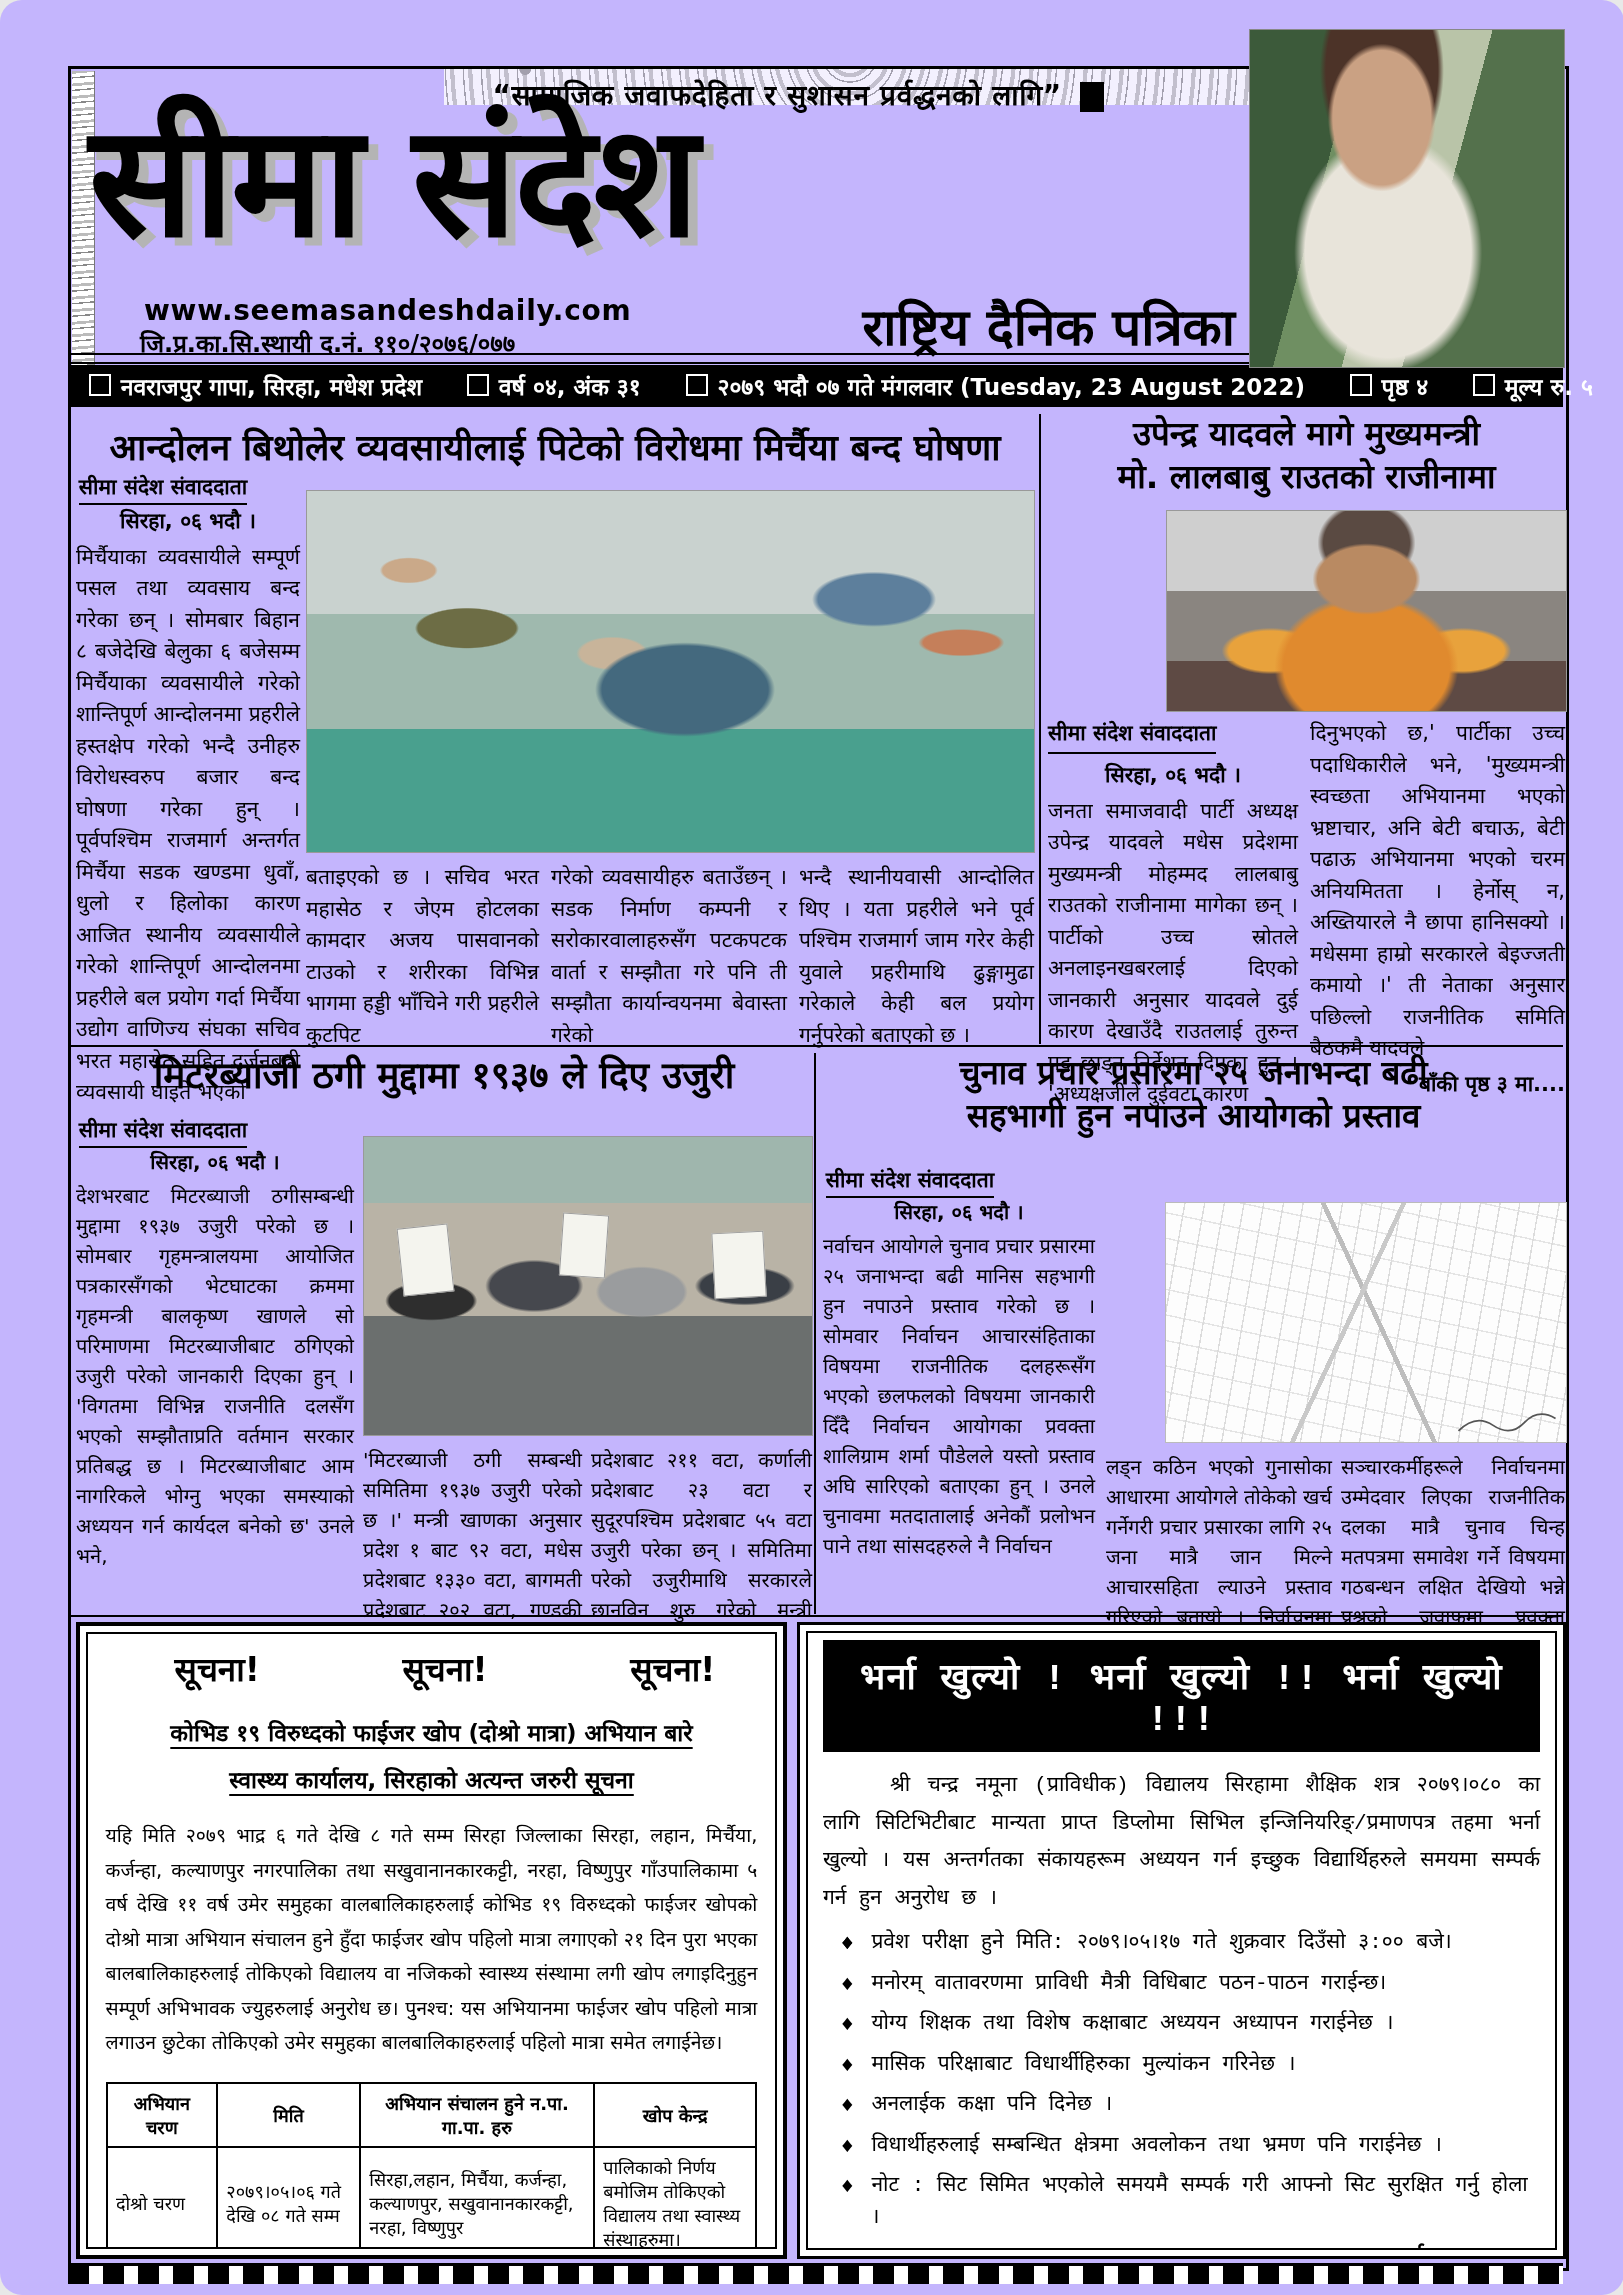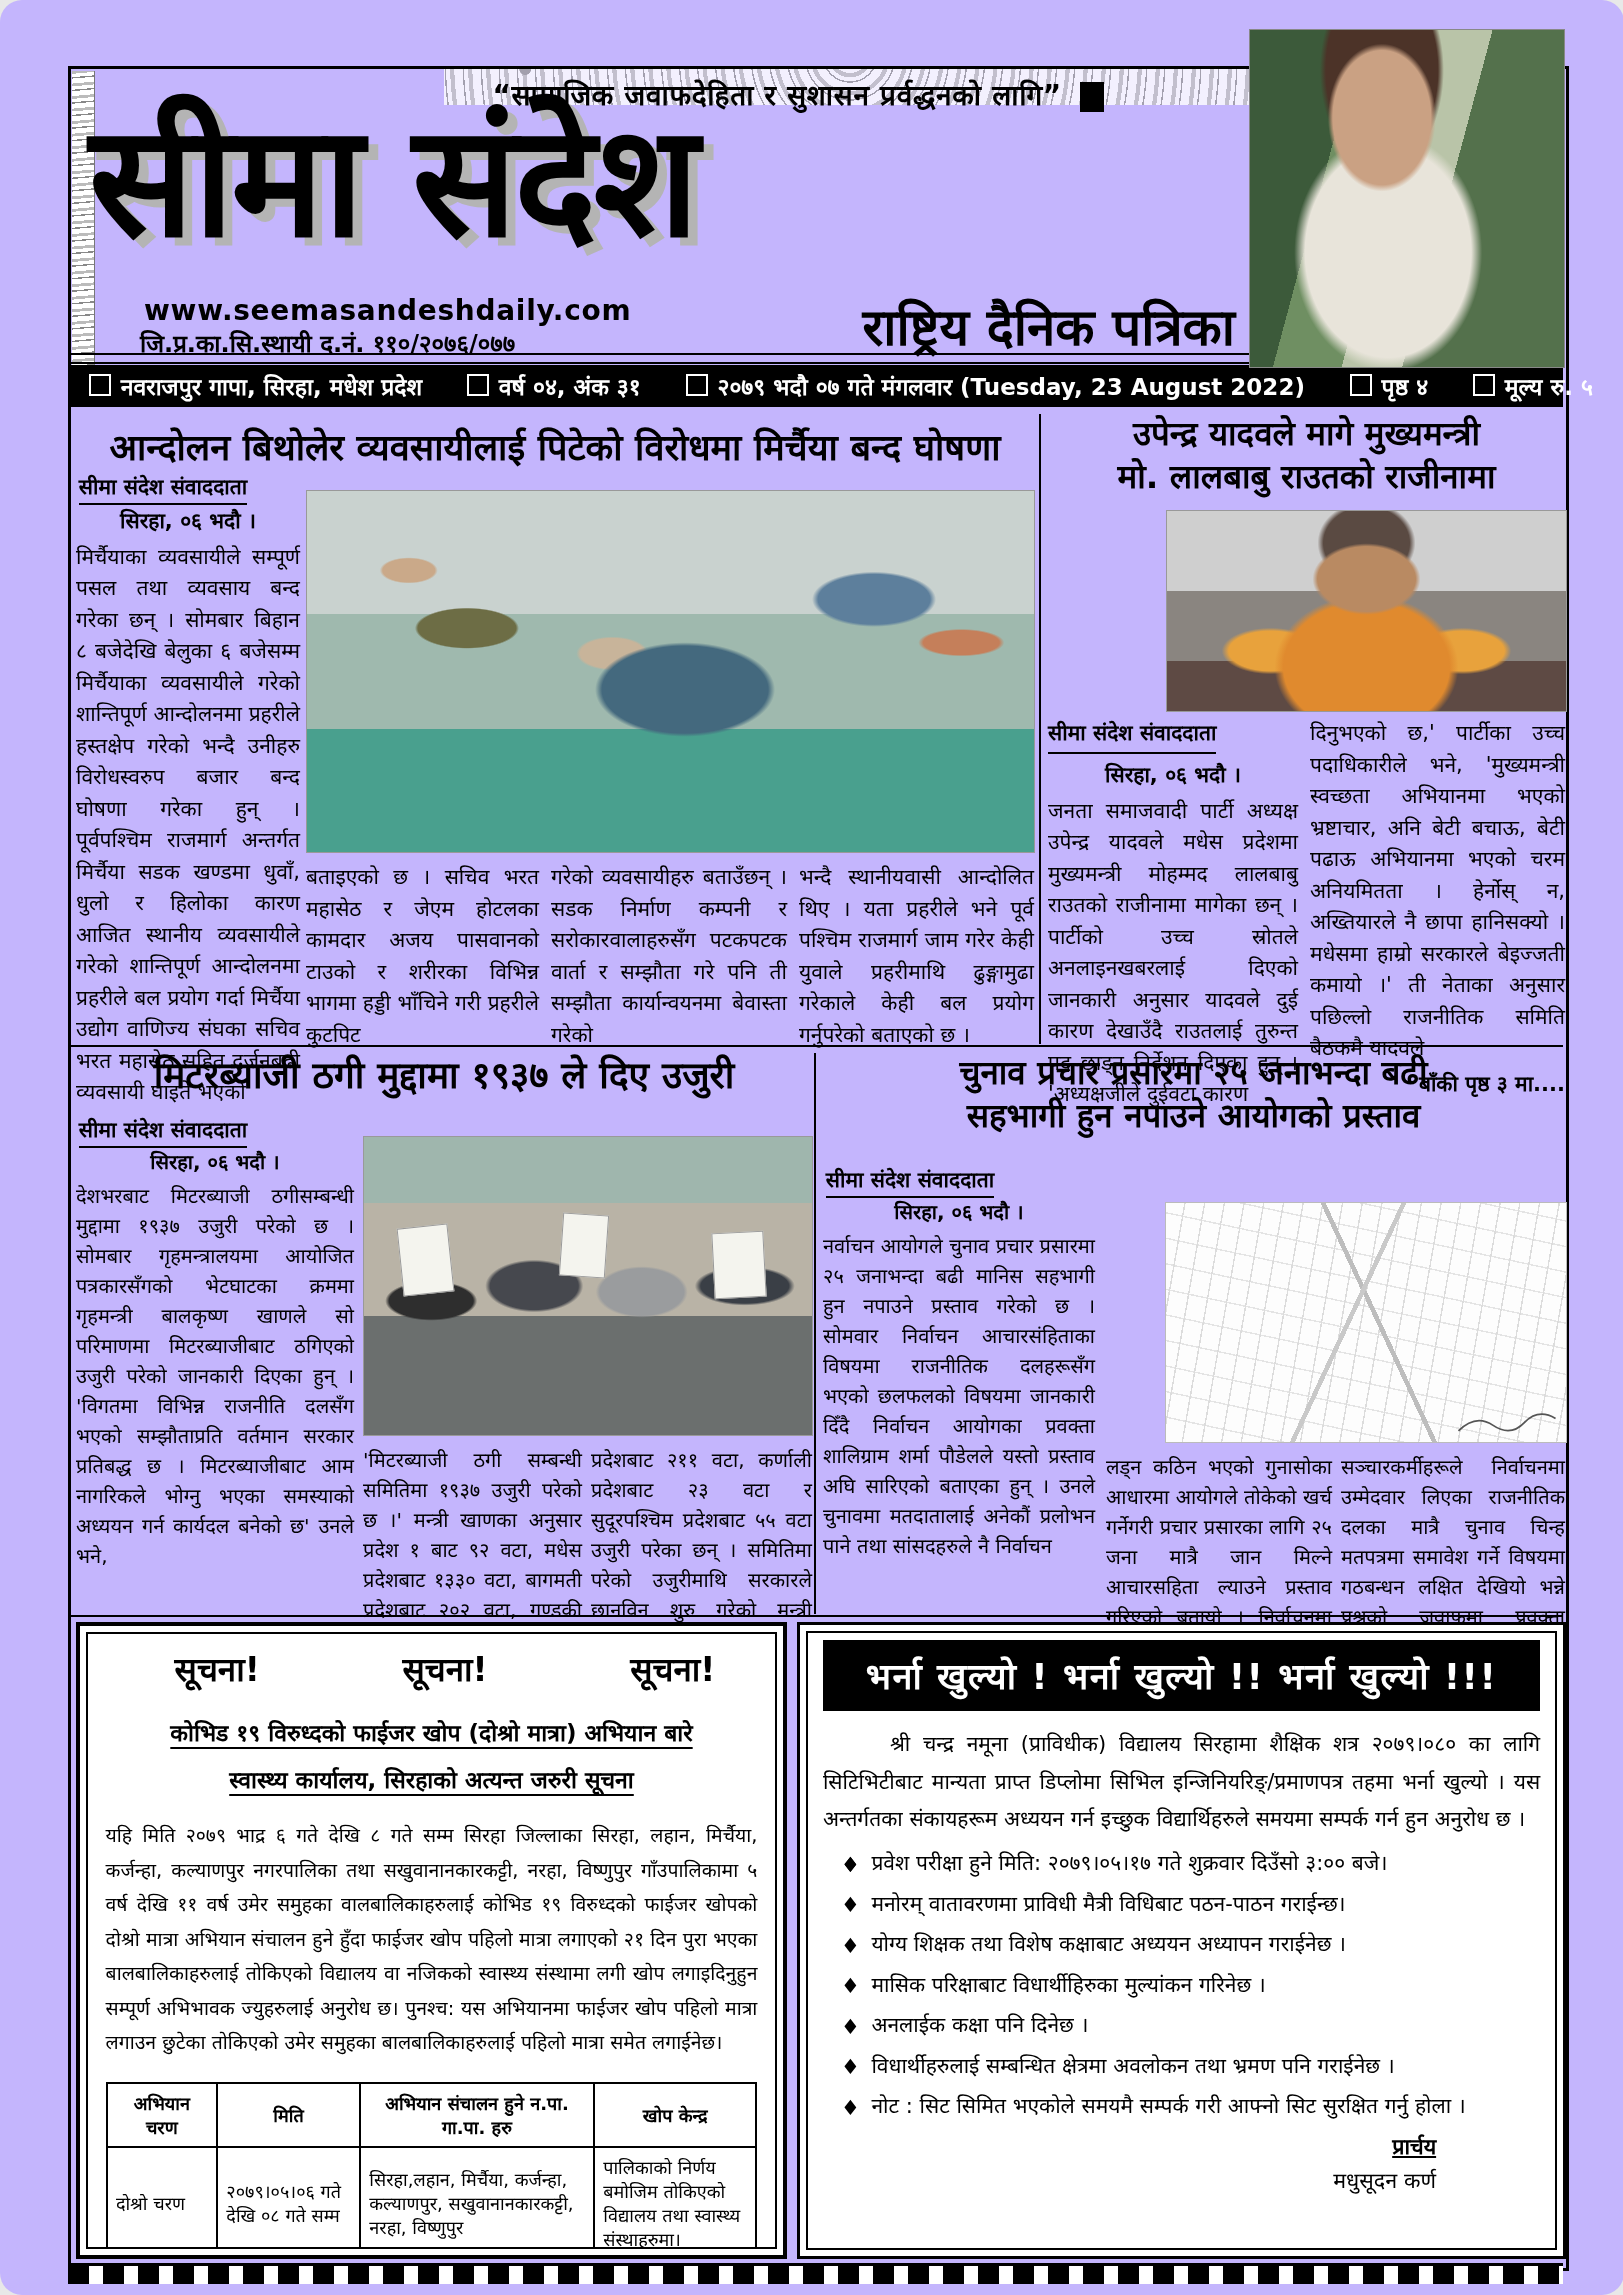--- a/index.html
+++ b/index.html
@@ -225,21 +225,21 @@
           <td>२०७९।०५।०६ गते देखि ०८ गते सम्म</td>
           <td>सिरहा,लहान, मिर्चैया, कर्जन्हा, कल्याणपुर, सखुवानानकारकट्टी, नरहा, विष्णुपुर</td>
           <td>पालिकाको निर्णय बमोजिम तोकिएको विद्यालय तथा स्वास्थ्य संस्थाहरुमा।</td>
         </tr>
       </tbody>
         </table>
 
     </div>
   </div>
 
-  <div class="notice" style="left:797px;top:1622px;width:769px;height:637px;border-width:3.5px;">
+  <div class="notice" style="left:797px;top:1622px;width:769px;height:637px;border-width:3.5px;font-family:Liberation Mono, monospace;">
     <div class="notice-inner" style="padding:7px 15.3px;">
       <div class="admit-head">भर्ना खुल्यो !   भर्ना खुल्यो !!   भर्ना खुल्यो !!!</div>
       <div class="admit-intro">श्री चन्द्र नमूना (प्राविधीक) विद्यालय सिरहामा शैक्षिक शत्र २०७९।०८० का लागि सिटिभिटीबाट मान्यता प्राप्त डिप्लोमा सिभिल इन्जिनियरिङ्‌/प्रमाणपत्र तहमा भर्ना खुल्यो । यस अन्तर्गतका संकायहरूम अध्ययन गर्न इच्छुक विद्यार्थिहरुले समयमा सम्पर्क गर्न हुन अनुरोध छ ।</div>
       <ul class="admit-list">
         <li><span class="dia">♦</span></li>
         <li><span class="dia">♦</span><span>प्रवेश परीक्षा हुने मिति: २०७९।०५।१७ गते शुक्रवार दिउँसो ३:०० बजे।</span></li>
         <li><span class="dia">♦</span><span>मनोरम् वातावरणमा प्राविधी मैत्री विधिबाट पठन-पाठन गराईन्छ।</span></li>
         <li><span class="dia">♦</span><span>योग्य शिक्षक तथा विशेष कक्षाबाट अध्ययन अध्यापन गराईनेछ ।</span></li>
         <li><span class="dia">♦</span><span>मासिक परिक्षाबाट विधार्थीहिरुका मुल्यांकन गरिनेछ ।</span></li>
         <li><span class="dia">♦</span><span>अनलाईक कक्षा पनि दिनेछ ।</span></li>

